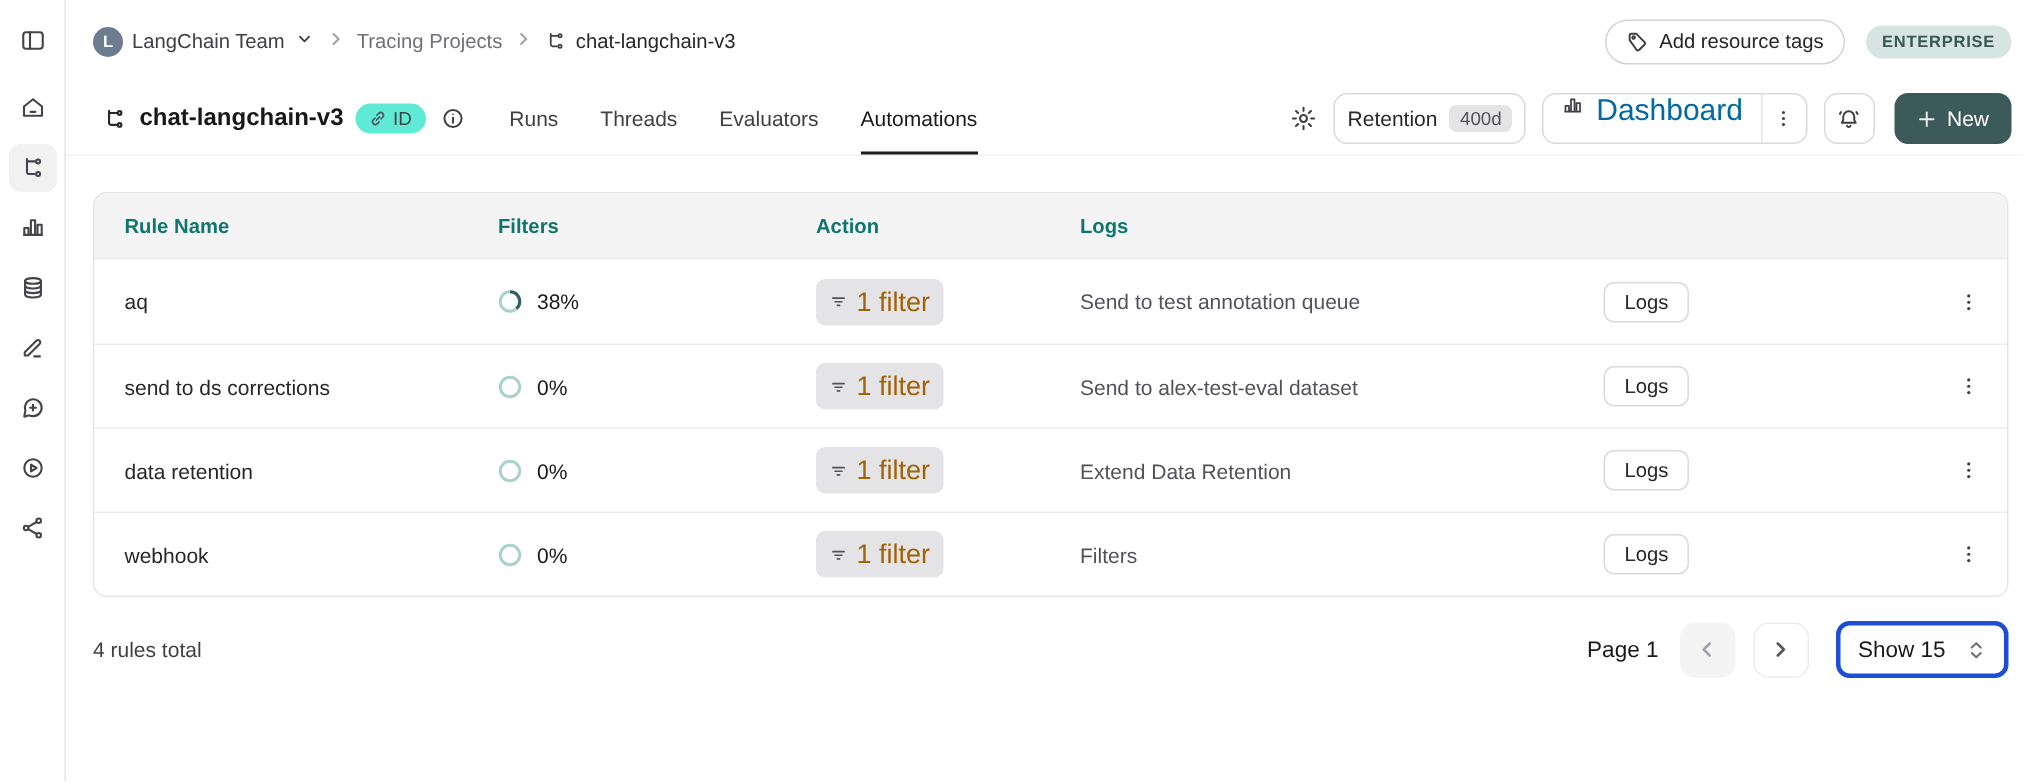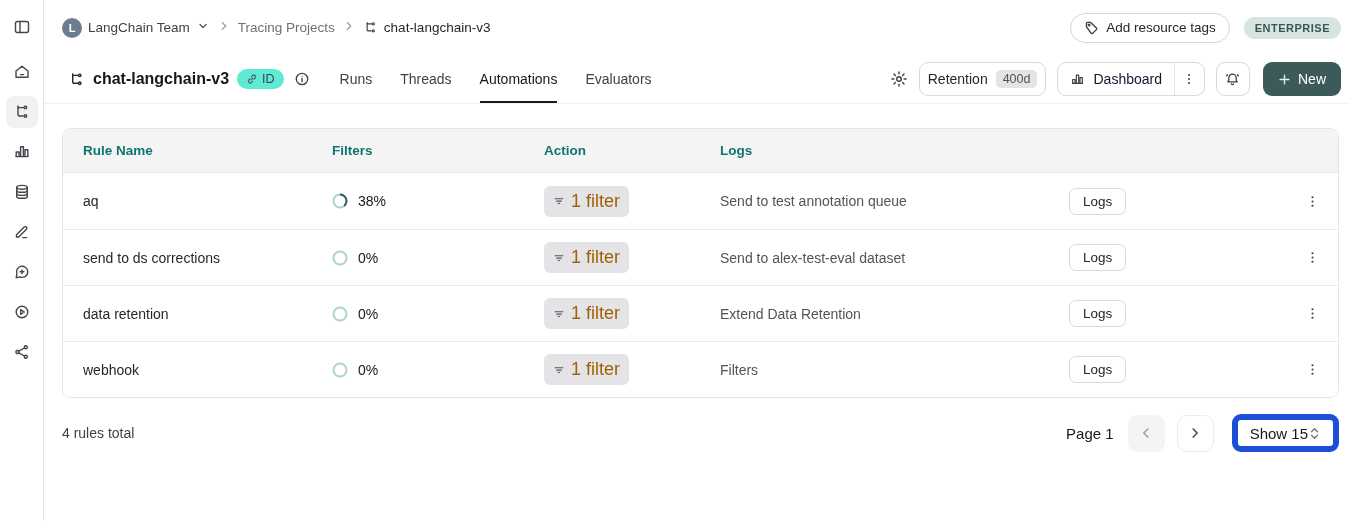--- a/index.html
+++ b/index.html
@@ -58,22 +58,22 @@
   .header-actions { margin-left:auto; display:flex; align-items:center; gap:11px; }
   .icon-plain { background:none; border:none; cursor:pointer; display:flex; }
   .icon-plain svg, .bell-btn svg, .split-right svg { stroke:#3f3f46; stroke-width:1.4; fill:none;
     stroke-linecap:round; stroke-linejoin:round; }
   .btn-outline { display:flex; align-items:center; gap:8px; height:34px; padding:0 8px;
     border:1px solid #d9d9de; border-radius:9px; background:#fff; font:inherit; font-size:14px;
     color:#27272a; cursor:pointer; }
   .mini-badge { background:#e4e4e7; border-radius:5px; padding:2px 7px; font-size:12.5px; color:#52525b; }
   .split { display:flex; align-items:stretch; height:34px; border:1px solid #d9d9de; border-radius:9px;
     background:#fff; overflow:hidden; }
-  .split-left { display:flex; align-items:center; gap:8px; padding:0 12px; background:none; border:none;
-    font:inherit; font-size:14px; color:#0f172a; cursor:pointer; }
+  .split-left { display:flex; align-items:flex-start; gap:8px; padding:0 12px; background:none; border:none;
+    font:inherit; font-size:20px; color:#0369a1; cursor:pointer; }
   .split-left svg { stroke:#3f3f46; stroke-width:1.4; fill:none; stroke-linecap:round; stroke-linejoin:round; }
   .split-right { width:30px; display:flex; align-items:center; justify-content:center;
     border:none; border-left:1px solid #e4e4e7; background:none; cursor:pointer; }
   .bell-btn { width:34px; height:34px; display:flex; align-items:center; justify-content:center;
     border:1px solid #d9d9de; border-radius:9px; background:#fff; cursor:pointer; }
   .new-btn { display:flex; align-items:center; gap:7px; height:34px; padding:0 15px; margin-left:2px;
     background:var(--accent); color:#fff; border:none; border-radius:9px; font:inherit; font-size:14px; cursor:pointer; }
   .new-btn svg { stroke:#e8eeee; stroke-width:1.6; fill:none; stroke-linecap:round; }
 
   
@@ -101,22 +101,22 @@
   .total { font-size:14px; color:#3f3f46; }
   .pager { margin-left:auto; display:flex; align-items:center; gap:12px; }
   .page-label { font-size:15px; color:#18181b; margin-right:2px; }
   .pg-btn { width:37px; height:37px; border-radius:10px; display:flex; align-items:center;
     justify-content:center; cursor:pointer; }
   .pg-prev { background:#f4f4f5; border:none; }
   .pg-prev svg { stroke:#a1a1aa; }
   .pg-next { background:#fff; border:1px solid #ececee; }
   .pg-next svg { stroke:#52525b; }
   .pg-btn svg { stroke-width:1.7; fill:none; stroke-linecap:round; stroke-linejoin:round; }
-  .show-select { display:flex; align-items:center; gap:0; height:38px; padding:0 12px; margin-left:6px;
-    border:6px solid #1d4ed8; border-radius:9px; background:#fff; font:inherit; font-size:15px;
+  .show-select { display:flex; align-items:center; gap:14px; height:38px; padding:0 12px; margin-left:6px;
+    border:3px solid #1d4ed8; border-radius:9px; background:#fff; font:inherit; font-size:15px;
     color:#18181b; cursor:pointer; }
   .show-select svg { stroke:#71717a; stroke-width:1.5; fill:none; stroke-linecap:round; stroke-linejoin:round; }
 </style>
 </head>
 <body>
 
 <div class="app" style="--accent:#3d5a5a; --ent-bg:#d6e5e1; --ent-tx:#3a5752;">
 
   <nav class="sidebar">
     <button class="side-btn first">
@@ -245,22 +245,22 @@
               <circle cx="8" cy="8" r="5.7"></circle>
               <line x1="8" y1="7.4" x2="8" y2="10.8"></line>
               <circle cx="8" cy="5.2" r="0.55" fill="#3f3f46" stroke="none"></circle>
             </svg>
         </button>
       </div>
 
       <div class="tabs">
         <button class="tab">Runs</button>
         <button class="tab">Threads</button>
+        <button class="tab">Evaluators</button>
         <button class="tab active">Automations</button>
-        <button class="tab">Evaluators</button>
       </div>
 
       <div class="header-actions">
         <button class="icon-plain">
           <svg width="18" height="18" viewBox="0 0 18 18">
               <circle cx="9" cy="9" r="2.3"></circle>
               <path d="M9 1.9 V3.9 M9 14.1 V16.1 M16.1 9 H14.1 M3.9 9 H1.9 M14 4 L12.6 5.4 M5.4 12.6 L4 14 M14 14 L12.6 12.6 M5.4 5.4 L4 4"></path>
             </svg>
         </button>
         <button class="btn-outline">

